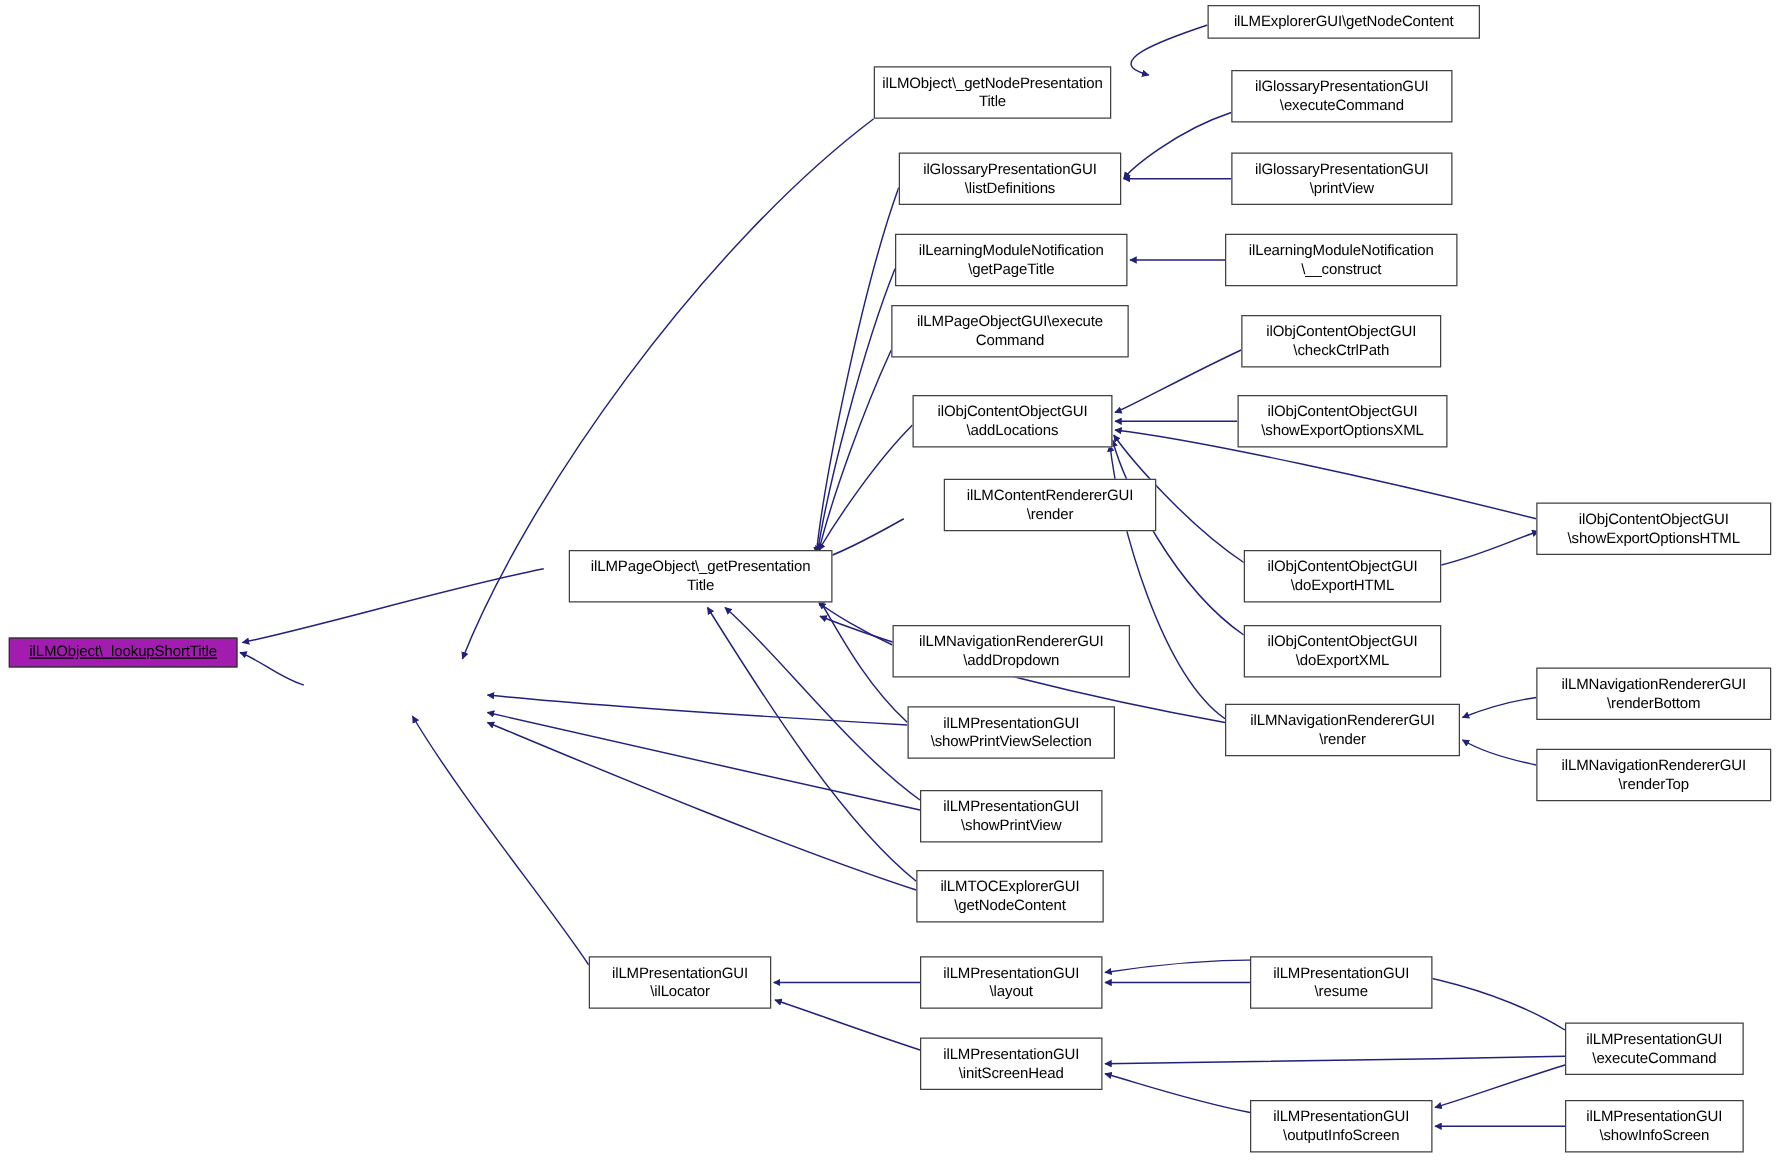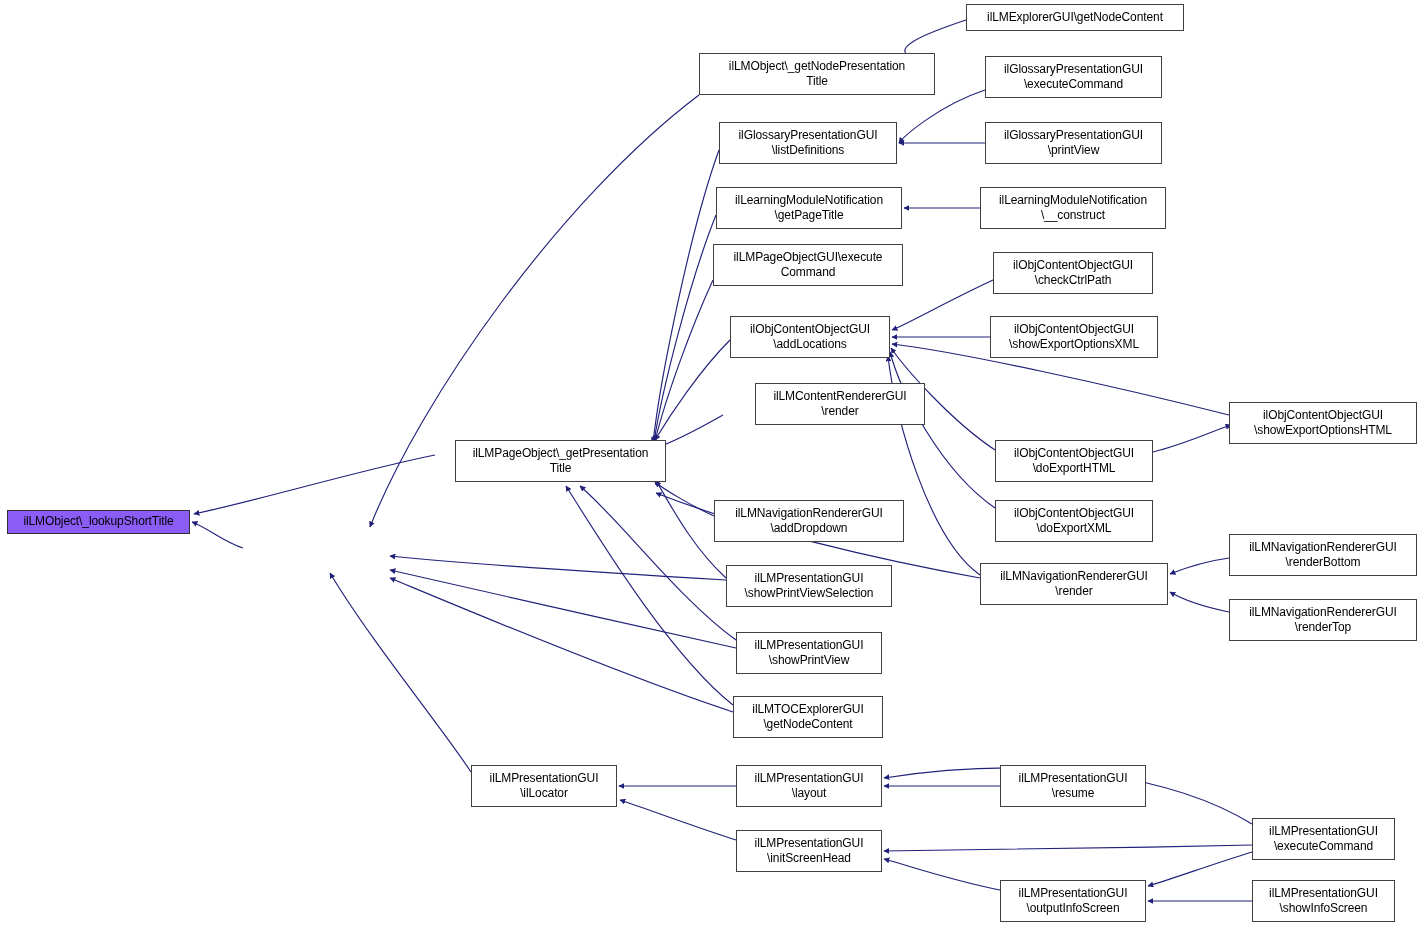--- a/index.html
+++ b/index.html
@@ -33,22 +33,23 @@
     line-height: 1.28;
     display: flex;
     align-items: center;
     justify-content: center;
     text-align: center;
     white-space: pre-line;
     letter-spacing: -0.1px;
     z-index: 5;
   }
   .node.highlight {
-    background: #8b5cf6;
+    background: #a21caf;
     border-color: #303030;
+    text-decoration: underline;
   }
 </style>
 </head>
 <body>
 
 <div id="canvas">
   <svg id="edges" viewBox="0 0 1421 931" xmlns="http://www.w3.org/2000/svg">
       <defs>
         <marker id="arw" viewBox="0 0 10 10" refX="9" refY="5" markerWidth="5.2" markerHeight="5.2" orient="auto-start-reverse">
           <path d="M 0 0 L 10 5 L 0 10 z" fill="#21217a"></path>
@@ -89,21 +90,21 @@
       <path d="M736,840 C690,825 650,810 620,800" fill="none" stroke="#21217a" stroke-width="1.15" marker-end="url(#arw)"></path>
       <path d="M1252,824 C1180,780 1050,752 884,778" fill="none" stroke="#21217a" stroke-width="1.15" marker-end="url(#arw)"></path>
       <path d="M1252,845 C1120,848 960,850 884,851" fill="none" stroke="#21217a" stroke-width="1.15" marker-end="url(#arw)"></path>
       <path d="M1252,852 C1210,865 1175,878 1148,886" fill="none" stroke="#21217a" stroke-width="1.15" marker-end="url(#arw)"></path>
       <path d="M1000,890 C950,880 910,866 884,859" fill="none" stroke="#21217a" stroke-width="1.15" marker-end="url(#arw)"></path>
       <path d="M1252,901 L1148,901" fill="none" stroke="#21217a" stroke-width="1.15" marker-end="url(#arw)"></path>
     </svg>
 <div class="node highlight" style="left: 7px; top: 510px; width: 183px; height: 24px;">ilLMObject\_lookupShortTitle</div>
     <div class="node" style="left: 455px; top: 440px; width: 211px; height: 42px;">ilLMPageObject\_getPresentation
 Title</div>
-    <div class="node" style="left: 699px; top: 53px; width: 236px; height: 42px;">ilLMObject\_getNodePresentation
+    <div class="node" style="left: 699px; top: 53px; width: 190px; height: 42px;">ilLMObject\_getNodePresentation
 Title</div>
     <div class="node" style="left: 966px; top: 4px; width: 218px; height: 27px;">ilLMExplorerGUI\getNodeContent</div>
     <div class="node" style="left: 719px; top: 122px; width: 178px; height: 42px;">ilGlossaryPresentationGUI
 \listDefinitions</div>
     <div class="node" style="left: 985px; top: 56px; width: 177px; height: 42px;">ilGlossaryPresentationGUI
 \executeCommand</div>
     <div class="node" style="left: 985px; top: 122px; width: 177px; height: 42px;">ilGlossaryPresentationGUI
 \printView</div>
     <div class="node" style="left: 716px; top: 187px; width: 186px; height: 42px;">ilLearningModuleNotification
 \getPageTitle</div>

